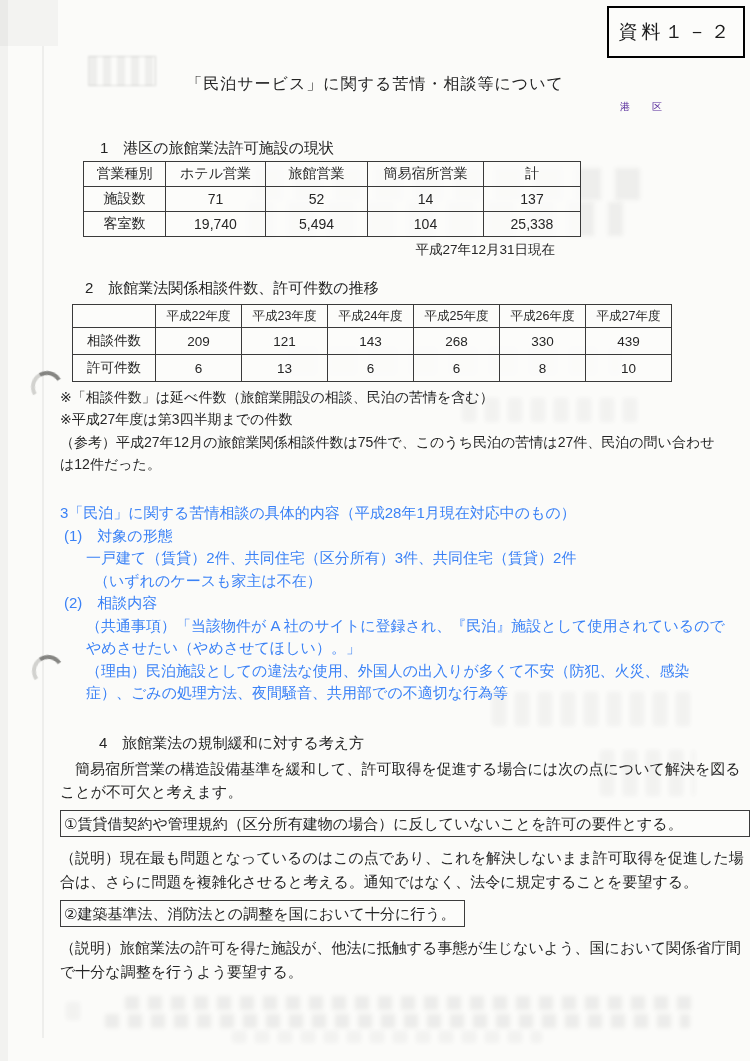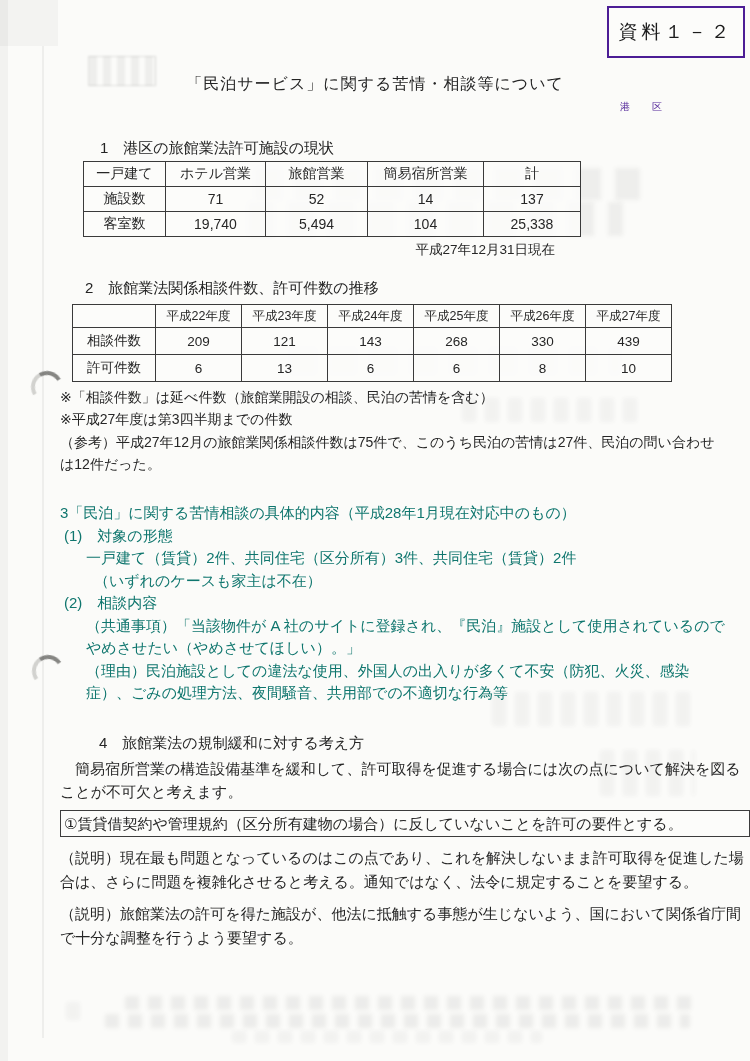--- a/index.html
+++ b/index.html
@@ -16,21 +16,21 @@
     overflow:hidden;
   }
   
   .edge-band{position:absolute;left:0;top:0;width:8px;height:1061px;background:rgba(0,0,0,.035);}
   .fold-line{position:absolute;left:42px;top:46px;width:2px;height:992px;background:rgba(0,0,0,.05);}
   .corner-shade{position:absolute;left:0;top:0;width:58px;height:46px;background:rgba(0,0,0,.03);}
 
   
   .doc-label{
     position:absolute;left:607px;top:6px;width:134px;height:48px;
-    border:2px solid #4c1d95;background:#fcfcfa;
+    border:2px solid #000000;background:#fcfcfa;
     display:flex;align-items:center;justify-content:center;
     font-size:19px;letter-spacing:4px;color:#1c1c1c;white-space:nowrap;
   }
   
   .ghost-box{
     position:absolute;left:88px;top:56px;width:66px;height:28px;
     border:1px solid rgba(90,90,90,.16);filter:blur(1px);
     background:repeating-linear-gradient(90deg,rgba(90,90,90,.08) 0 8px,transparent 8px 14px);
   }
 
@@ -70,21 +70,21 @@
 
   .notes{
     position:absolute;left:60px;top:386px;width:664px;
     font-size:14px;line-height:22px;color:#262626;
   }
   .notes .note{margin:0;}
   .notes .note-ref{margin-top:1px;}
 
   .sec3{
     position:absolute;left:60px;top:502px;width:666px;
-    font-size:15px;line-height:22.5px;color:#0f766e;
+    font-size:15px;line-height:22.5px;color:#3b82f6;
   }
   .sec3 .ind1{margin-left:4px;}
   .sec3 .ind2{margin-left:26px;}
   .sec3 .ind3{margin-left:34px;}
 
   .sec4{
     position:absolute;left:60px;top:731px;width:690px;
     font-size:15px;line-height:23px;color:#262626;
   }
   .sec4 .heading{margin-left:39px;}
@@ -143,21 +143,21 @@
 
   <div class="doc-label">資料１－２</div>
   <div class="ghost-box"></div>
   <div class="title">「民泊サービス」に関する苦情・相談等について</div>
   <div class="agency">港　区</div>
 
   <div class="sec-heading" id="s1-heading">1　港区の旅館業法許可施設の現状</div>
   <table class="table1">
     <tbody>
         <tr>
-      <td class="c0">一戸建て</td>
+      <td class="c0">営業種別</td>
       <td class="c1">ホテル営業</td>
       <td class="c2">旅館営業</td>
       <td class="c3">簡易宿所営業</td>
       <td class="c4">計</td>
     </tr>
     <tr>
       <td>施設数</td>
       <td>71</td>
       <td>52</td>
       <td>14</td>
@@ -221,16 +221,17 @@
     <div class="ind1">(2)　相談内容</div>
     <div class="ind2">（共通事項）「当該物件が A 社のサイトに登録され、『民泊』施設として使用されているのでやめさせたい（やめさせてほしい）。」</div>
     <div class="ind2">（理由）民泊施設としての違法な使用、外国人の出入りが多くて不安（防犯、火災、感染症）、ごみの処理方法、夜間騒音、共用部での不適切な行為等</div>
   </div>
 
   <div class="sec4">
     <div class="heading">4　旅館業法の規制緩和に対する考え方</div>
     <div class="intro">　簡易宿所営業の構造設備基準を緩和して、許可取得を促進する場合には次の点について解決を図ることが不可欠と考えます。</div>
     <div class="boxed">①賃貸借契約や管理規約（区分所有建物の場合）に反していないことを許可の要件とする。</div>
     <div class="expl">（説明）現在最も問題となっているのはこの点であり、これを解決しないまま許可取得を促進した場合は、さらに問題を複雑化させると考える。通知ではなく、法令に規定することを要望する。</div>
+    <div class="boxed fit">②建築基準法、消防法との調整を国において十分に行う。</div>
     <div class="expl">（説明）旅館業法の許可を得た施設が、他法に抵触する事態が生じないよう、国において関係省庁間で十分な調整を行うよう要望する。</div>
   </div>
 
 </div>
 
 </body></html>

